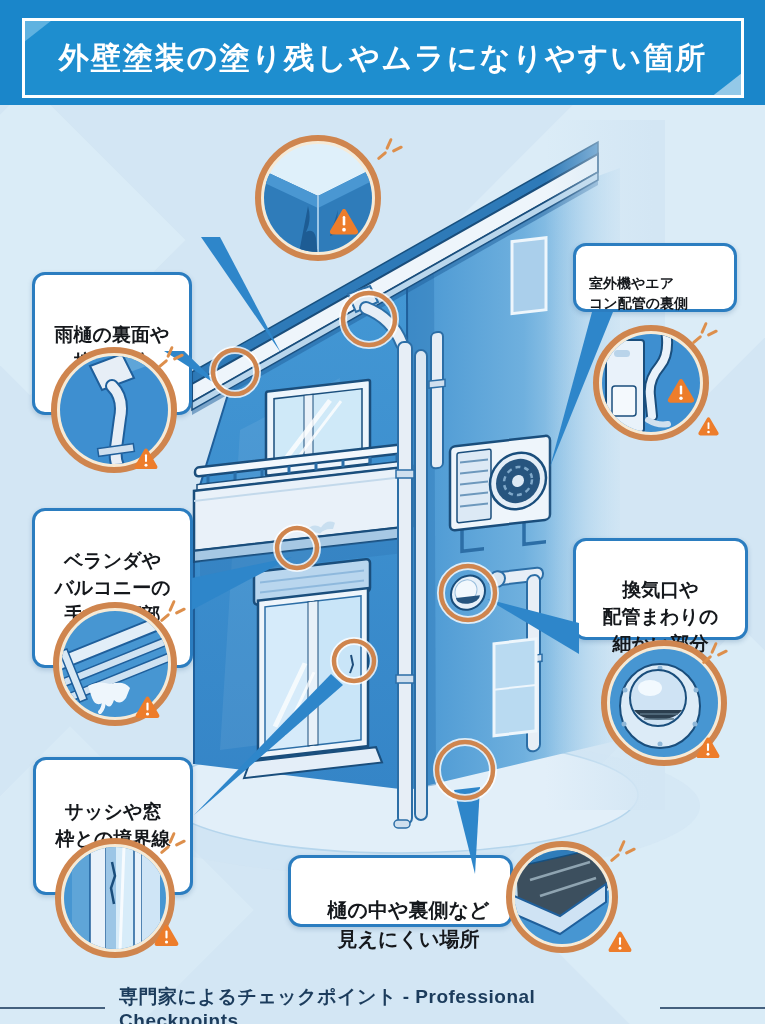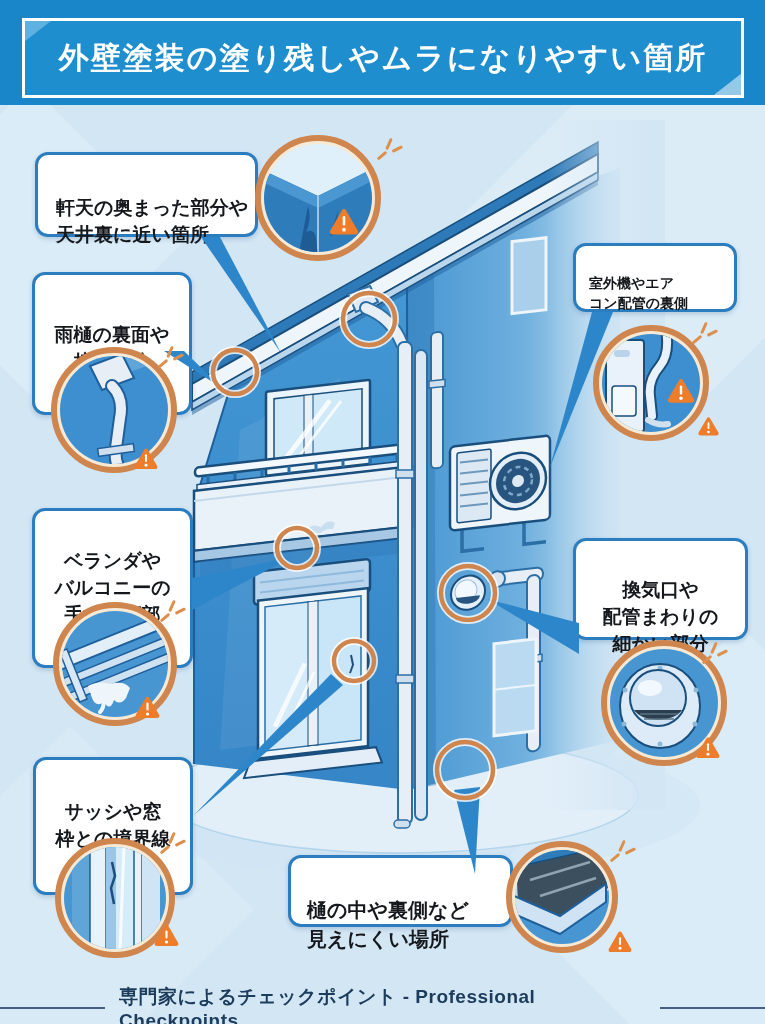--- a/index.html
+++ b/index.html
@@ -188,41 +188,38 @@
       <rect x="398" y="342" width="14" height="482" rx="6" fill="#e7eef6" stroke="#2c6ea6" stroke-width="2"></rect>
       <rect x="396" y="470" width="18" height="8" fill="#cfdfee" stroke="#2c6ea6" stroke-width="1.5"></rect>
       <rect x="396" y="675" width="18" height="8" fill="#cfdfee" stroke="#2c6ea6" stroke-width="1.5"></rect>
       <rect x="394" y="820" width="16" height="8" rx="4" fill="#cfdfee" stroke="#2c6ea6" stroke-width="1.5"></rect>
       <rect x="415" y="350" width="12" height="470" rx="6" fill="#dbe7f2" stroke="#2c6ea6" stroke-width="2"></rect>
     </g>
 
     <rect x="545" y="120" width="120" height="690" fill="url(#fadeR)"></rect>
   </svg>
 
-  <div class="co co-left" style="left:35px;top:152px;width:223px;height:85px;font-size:19px;padding:13px 0 0 18px;">
-    <span class="lb">軒天の奥まった部分や
-天井裏に近い箇所</span></div>
   <div class="co co-center" style="left:32px;top:272px;width:160px;height:143px;font-size:19px;padding-top:20px;">
     <span class="lb">雨樋の裏面や
 接合部分</span></div>
   <div class="co co-center" style="left:32px;top:508px;width:161px;height:160px;font-size:19px;padding-top:10px;">
     <span class="lb">ベランダや
 バルコニーの
 手すり下部</span></div>
   <div class="co co-center" style="left:33px;top:757px;width:160px;height:138px;font-size:19px;padding-top:12px;">
     <span class="lb">サッシや窓
 枠との境界線</span></div>
   <div class="co co-left" style="left:573px;top:243px;width:164px;height:69px;font-size:14px;padding:8px 0 0 13px;">
     <span class="lb">室外機やエア
 コン配管の裏側</span></div>
   <div class="co co-center" style="left:573px;top:538px;width:175px;height:102px;font-size:19px;padding-top:9px;">
     <span class="lb">換気口や
 配管まわりの
 細かい部分</span></div>
-  <div class="co co-left" style="left:288px;top:855px;width:225px;height:72px;font-size:20px;padding:10px 0 0 16px;">
+  <div class="co co-left" style="left:288px;top:855px;width:225px;height:72px;font-size:20px;padding:10px 0 0 16px;text-align:center;">
     <span class="lb">樋の中や裏側など
 見えにくい場所</span></div>
 
   <svg class="layer top-layer" viewBox="0 0 765 1024">
     <defs>
       <clipPath id="cl1">
           <circle cx="318" cy="198" r="54"></circle>
         </clipPath>
       <clipPath id="cl2">
           <circle cx="114" cy="410" r="54"></circle>

